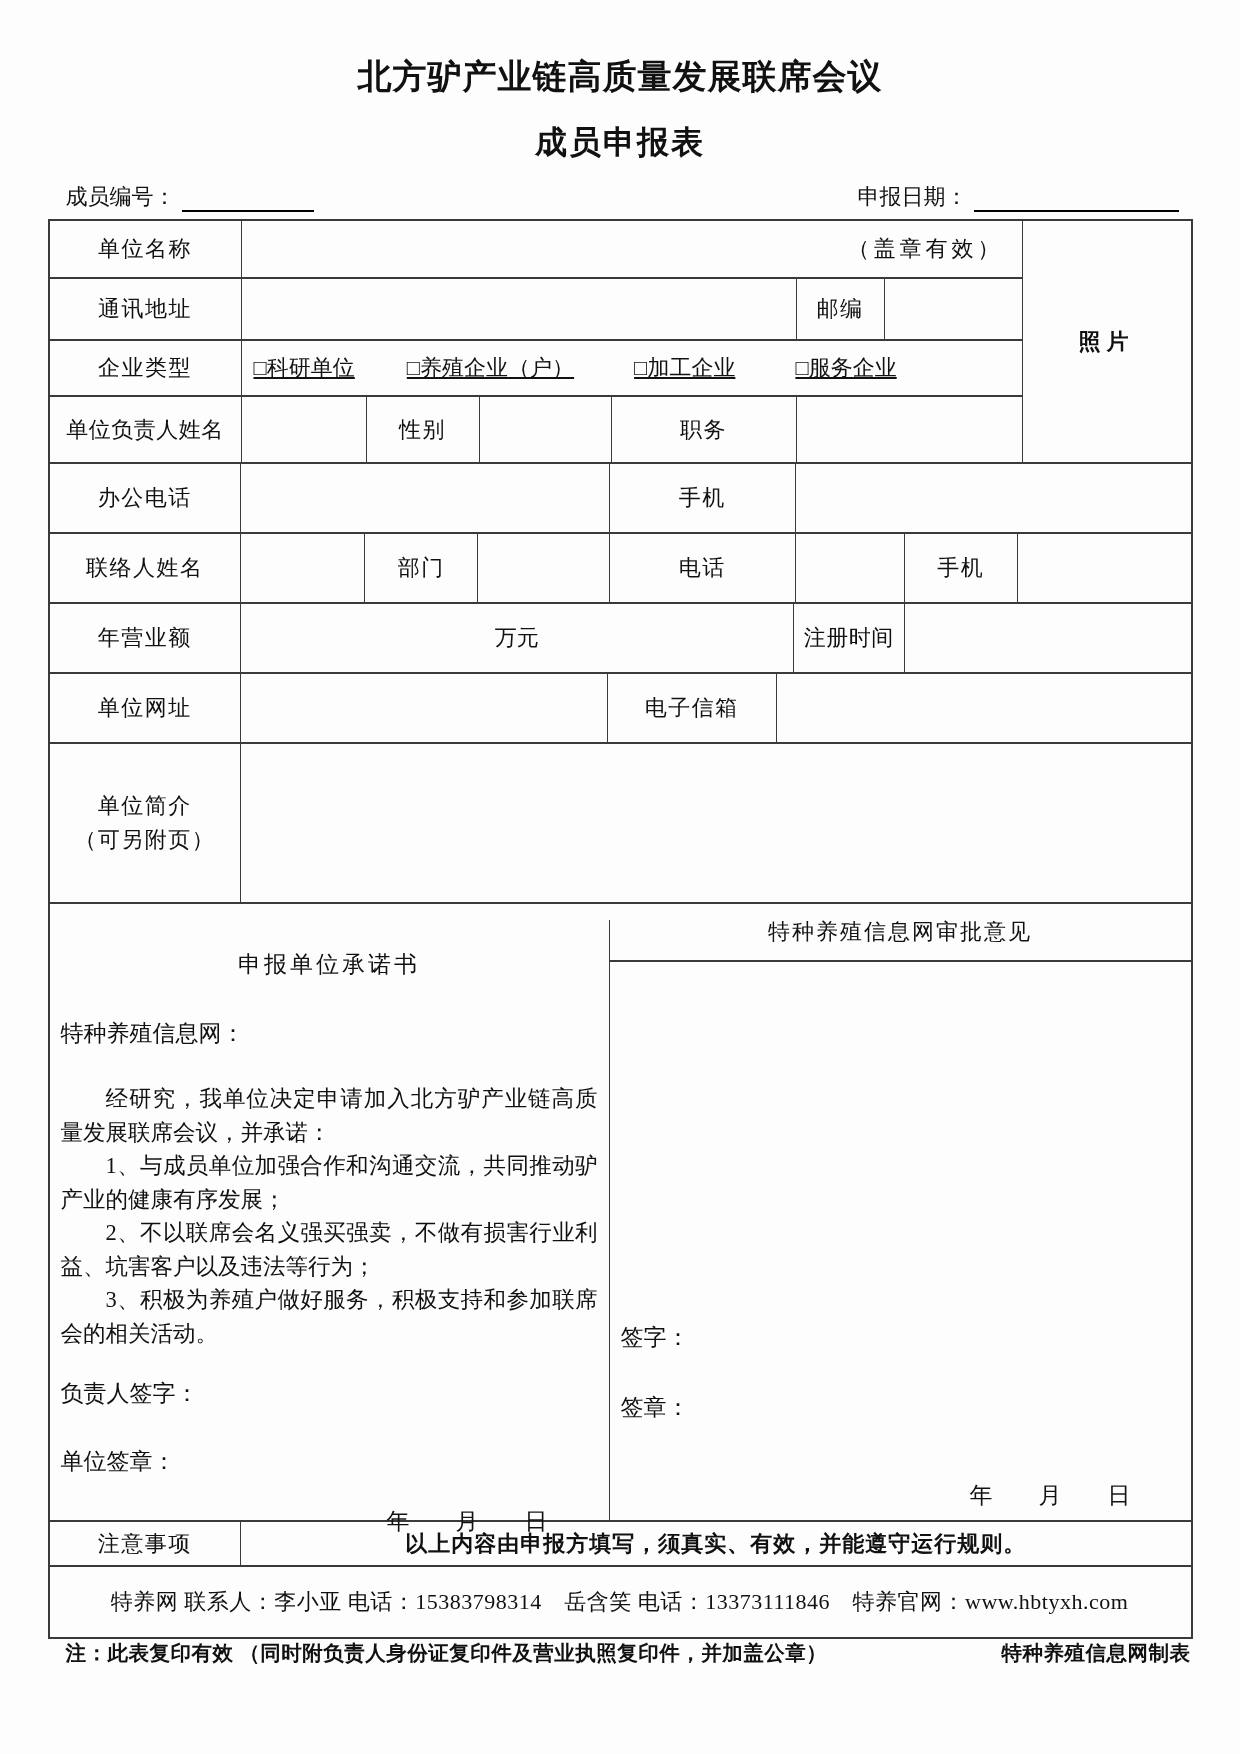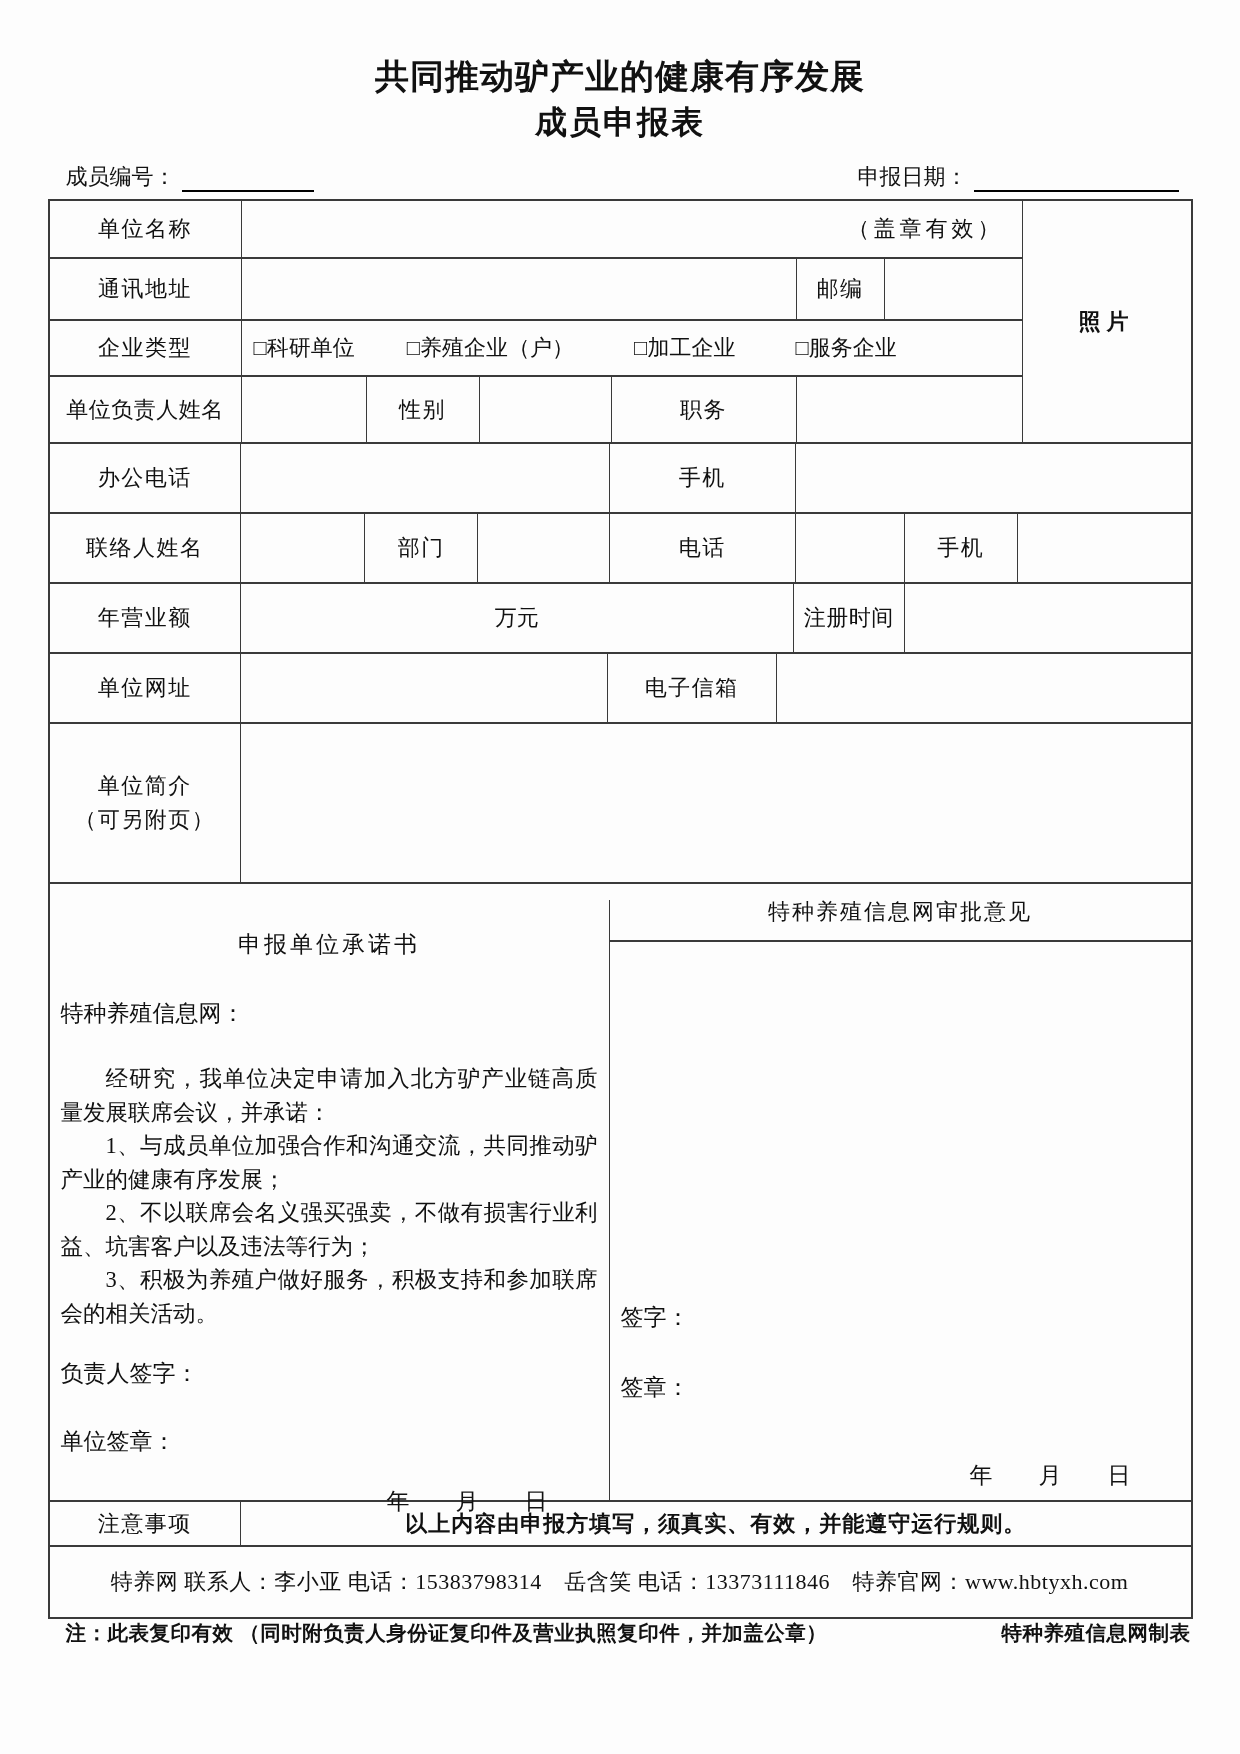--- a/index.html
+++ b/index.html
@@ -18,20 +18,21 @@
   .doc-title {
     text-align: center;
     font-size: 34px; font-weight: bold;
     letter-spacing: 1px;
     line-height: 46px;
   }
   .doc-subtitle {
     text-align: center;
     font-size: 32px; font-weight: bold;
     letter-spacing: 2px;
+    margin-top: 20px;
     line-height: 44px;
   }
 
   .meta-row {
     display: flex; justify-content: space-between;
     margin-top: 14px;
     padding: 0 14px 0 18px;
     font-size: 22px;
     height: 34px; align-items: flex-end;
   }
@@ -75,21 +76,21 @@
   .w113 { width: 113px; } .w132 { width: 132px; } .w185 { width: 185px; }
   .w225 { width: 225px; } .w370 { width: 370px; } .w187 { width: 187px; }
   .w396 { width: 396px; } .w109 { width: 109px; } .w114 { width: 114px; }
   .w173 { width: 173px; } .w111 { width: 111px; } .w287 { width: 287px; }
   .w368 { width: 368px; } .w170 { width: 170px; } .w415 { width: 415px; }
   .w953 { width: 953px; } .w562 { width: 562px; } .w583 { width: 583px; }
 
   .seal-cell { justify-content: flex-end; padding-right: 18px; letter-spacing: 4px; }
 
   .type-cell { justify-content: flex-start; font-size: 22px; }
-  .type-opt { white-space: nowrap; }
+  .type-opt { white-space: nowrap; text-decoration: underline; }
   .type-opt:nth-child(1) { margin-left: 12px; }
   .type-opt:nth-child(2) { margin-left: 52px; }
   .type-opt:nth-child(3) { margin-left: 60px; }
   .type-opt:nth-child(4) { margin-left: 60px; }
 
   .intro-lbl { flex-direction: column; line-height: 34px; }
 
   
   .commit-cell {
     display: block; font-size: 22px;
@@ -123,21 +124,21 @@
     font-size: 20.5px; font-weight: bold;
     letter-spacing: 0.5px;
   }
 </style>
 </head>
 <body>
 
 <div class="page">
   <div class="content">
 
-    <div class="doc-title">共同推动驴产业的健康有序发展</div>
+    <div class="doc-title">北方驴产业链高质量发展联席会议</div>
     <div class="doc-subtitle">成员申报表</div>
 
     <div class="meta-row">
       <div class="meta-item">
         <span>成员编号：</span>
         <span class="blank-line blank-member"></span>
       </div>
       <div class="meta-item">
         <span>申报日期：</span>
         <span class="blank-line blank-date"></span>

